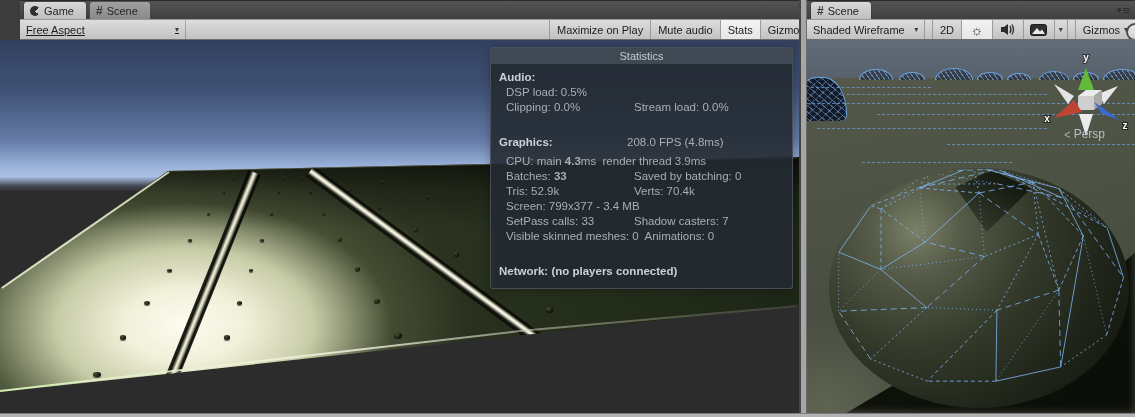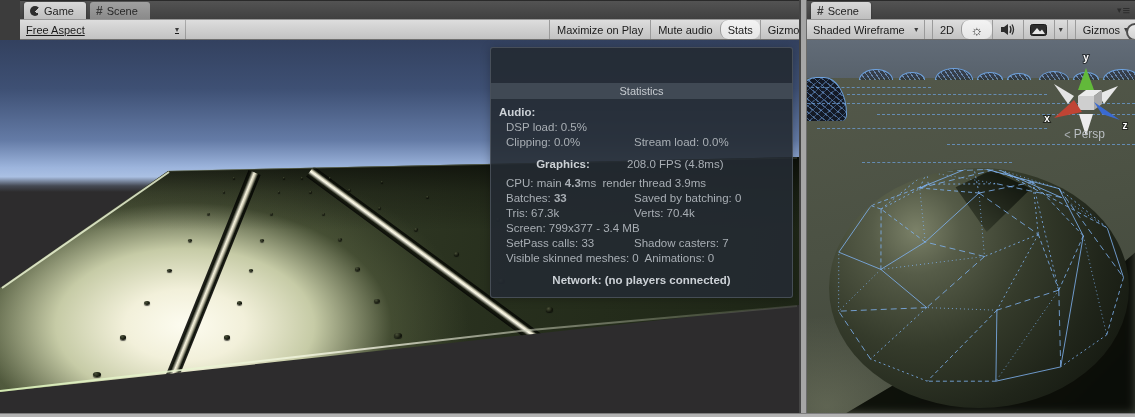--- a/index.html
+++ b/index.html
@@ -32,21 +32,21 @@
     display:flex;align-items:center;gap:1px;cursor:default;}
   .tab-menu .lines{font-size:13px;line-height:9px;}
 
   
   .toolbar{height:21px;background:linear-gradient(#dddddd,#c2c2c2);
     border-top:1px solid #989898;border-bottom:1px solid #6e6e6e;box-sizing:border-box;
     display:flex;align-items:stretch;font-size:11px;color:#1b1b1b;
     position:relative;overflow:hidden;}
   .tb-btn{display:flex;align-items:center;padding:0 7px;border-left:1px solid #9b9b9b;
     white-space:nowrap;cursor:default;}
-  .tb-btn.pressed{background:linear-gradient(#f3f3f3,#e6e6e6);border-radius:8px;}
+  .tb-btn.pressed{background:linear-gradient(#f3f3f3,#e6e6e6);}
   .tb-btn .arrow, .dd .arrow{font-size:8px;color:#3d3d3d;margin-left:4px;}
   .dd{display:flex;align-items:center;justify-content:space-between;
     padding:0 6px;cursor:default;}
   #aspect-dd{width:166px;box-sizing:border-box;border-right:1px solid rgba(0,0,0,.22);text-decoration:underline;}
   .tb-spacer{flex:1;}
   .tb-gap{width:7px;border-left:1px solid #9b9b9b;}
   .icon-btn{width:27px;justify-content:center;padding:0 2px;}
   .sun-glyph{font-size:14px;color:#2c2c2c;line-height:14px;}
   .mini-arrow-btn{width:13px;justify-content:center;padding:0;}
   #search-stub{position:absolute;right:-9px;top:3px;width:14px;height:14px;
@@ -75,28 +75,28 @@
     background:radial-gradient(circle at 35% 30%,#4a5138,#13160c 65%,#050603);
     box-shadow:0 1px 1px rgba(0,0,0,.65);}
   #g-edges{position:absolute;inset:0;pointer-events:none;}
 
   
   #stats-panel{position:absolute;left:490px;top:7px;width:301px;
     background:rgba(36,42,50,.9);border:1px solid rgba(112,122,134,.45);
     border-radius:3px;overflow:hidden;z-index:10;color:#a8aeb4;
     font-size:11.5px;line-height:15px;box-shadow:0 1px 10px rgba(0,0,0,.25);}
   #stats-header{height:16px;line-height:16px;text-align:center;font-size:11px;
-    background:rgba(86,96,108,.55);color:#c6cbd0;margin-top:35px;}
+    background:rgba(86,96,108,.55);color:#c6cbd0;}
   #stats-body{padding:6px 8px 9px 8px;}
   .s-heading{font-weight:bold;color:#ccd1d6;}
   .s-row{display:flex;}
   .s-row span, .s-row b{white-space:pre;}
   .s-row .s-left{display:inline-block;width:128px;flex:none;}
   .indent{padding-left:7px;}
-  .mt6{margin-top:7px;text-align:center;}
+  .mt6{margin-top:20px;}
   .mt3{margin-top:4px;}
 
   
   #scene-viewport{background:#4b5143;cursor:default;}
   #s-sky{position:absolute;top:0;left:0;right:0;height:40px;
     background:linear-gradient(#626c78,#57616b);}
   #s-ground{position:absolute;top:38px;bottom:0;left:0;right:0;
     background:
       radial-gradient(ellipse 60% 45% at 6% 98%,rgba(136,141,114,.4),transparent 60%),
       linear-gradient(168deg,#53584a 0%,#4b5143 45%,#40453a 100%);}
@@ -241,21 +241,21 @@
             <span>208.0 FPS (4.8ms)</span>
         </div>
         <div class="s-row indent mt3">
           <span><span>CPU: main </span><b>4.3</b><span>ms  render thread 3.9ms</span></span>
         </div>
         <div class="s-row indent">
           <span class="s-left"><span>Batches: </span><b>33</b></span>
             <span>Saved by batching: 0</span>
         </div>
         <div class="s-row indent">
-          <span class="s-left">Tris: 67.3k</span>
+          <span class="s-left">Tris: 52.9k</span>
             <span>Verts: 70.4k</span>
         </div>
         <div class="s-row indent">
           <span>Screen: 799x377 - 3.4 MB</span>
         </div>
         <div class="s-row indent">
           <span class="s-left">SetPass calls: 33</span>
             <span>Shadow casters: 7</span>
         </div>
         <div class="s-row indent">

